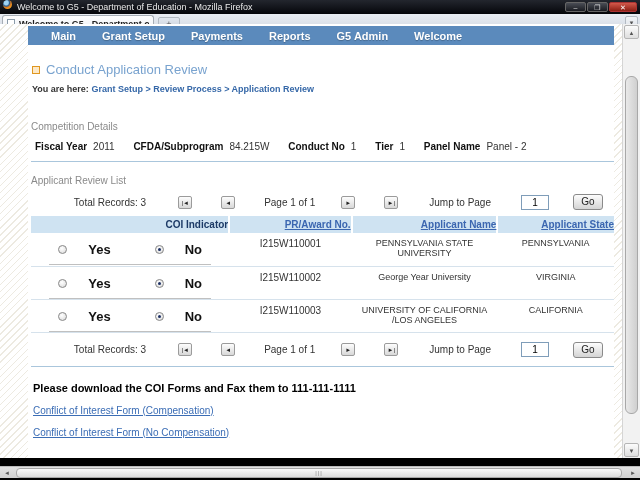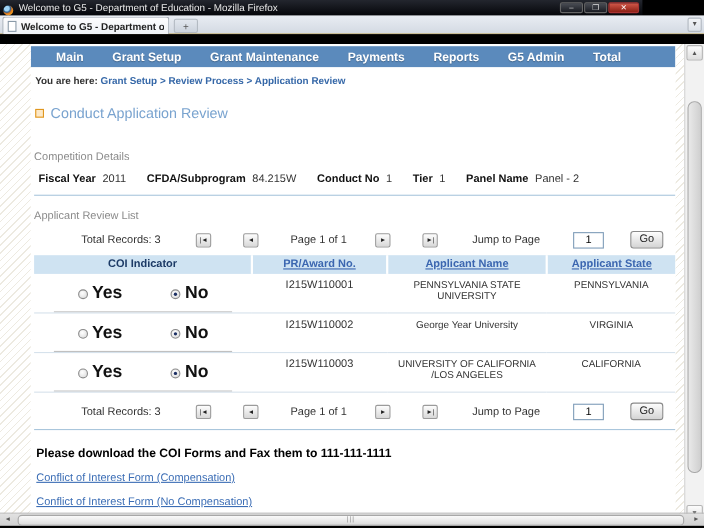--- a/index.html
+++ b/index.html
@@ -1,21 +1,21 @@
 <!DOCTYPE html>
 <html><head>
 <meta charset="utf-8">
 <style>
   * { margin:0; padding:0; box-sizing:border-box; }
   html,body { width:640px; height:480px; }
   body { font-family:"Liberation Sans", sans-serif; background:#000; position:relative; overflow:hidden; }
 
   
-  #titlebar { position:absolute; left:0; top:0; width:584px; height:14px;
-    background:linear-gradient(#23262e,#05060a); display:flex; align-items:flex-end; }
+  #titlebar { position:absolute; left:0; top:0; width:640px; height:14px;
+    background:linear-gradient(#23262e,#05060a); display:flex; align-items:flex-start; }
   .ff-icon { width:9px; height:9px; border-radius:50%; margin:0 5px 0 3px;
     background:radial-gradient(circle at 35% 30%, #9fd4f5 0 25%, #2b5d8c 40%, #e07b1e 55%, #f5a623 80%, #b36a10); }
   #window-title { color:#e8e8e8; font-size:9px; line-height:14px; white-space:nowrap; }
   #win-controls { position:absolute; right:3px; top:2px; display:flex; gap:1px; }
   .win-btn { width:21px; height:10px; font-size:7px; line-height:9px; text-align:center; color:#ddd;
     background:linear-gradient(#4a4d55,#1a1c22); border:1px solid #666; border-radius:2px; }
   .win-btn.close { width:28px; background:linear-gradient(#d2584a,#8c1f14); border-color:#a33; color:#fff; }
 
   #tabbar { position:absolute; left:0; top:14px; width:640px; height:17px;
     background:linear-gradient(#e9edf3,#d4dae3); border-bottom:1px solid #c9bd97; }
@@ -25,21 +25,21 @@
   .page-icon { width:8px; height:10px; background:#fff; border:1px solid #8a9aa8; margin-right:4px; flex:none; }
   .tab-title { font-size:9px; font-weight:bold; color:#222; white-space:nowrap; overflow:hidden; }
   .tab-new { position:absolute; left:158px; top:3px; width:22px; height:13px; text-align:center;
     background:linear-gradient(#e2e7ee,#ccd3dd); border:1px solid #b3bac2; border-radius:2px;
     font-size:9px; line-height:12px; color:#555; }
   .tab-list-btn { position:absolute; right:2px; top:2px; width:13px; height:13px; text-align:center;
     background:linear-gradient(#f2f4f7,#dde2e9); border:1px solid #b3bac2; border-radius:2px;
     font-size:7px; line-height:12px; color:#555; }
 
   
-  #viewport { position:absolute; left:0; top:40px; width:640px; height:434px; display:flex; background:#fff; }
+  #viewport { position:absolute; left:0; top:24px; width:640px; height:434px; display:flex; background:#fff; }
   .stripe { background:repeating-linear-gradient(135deg,#ffffff 0 4px,#edeae1 4px 5px); }
   .stripe-left { width:28px; flex:none; }
   .stripe-right { width:8px; flex:none; }
   #page { width:586px; flex:none; background:#fff; position:relative; overflow:hidden; }
 
   
   #vscroll { width:18px; flex:none; background:#f2f2f2; border-left:1px solid #d5d5d5; position:relative; }
   .vs-btn { position:absolute; left:1px; width:15px; height:14px; text-align:center; font-size:6px; color:#555;
     line-height:14px; background:linear-gradient(#fcfcfc,#dedede); border:1px solid #b5b5b5; border-radius:2px; }
   .vs-up { top:1px; } .vs-down { bottom:1px; }
@@ -93,31 +93,31 @@
     background:linear-gradient(#fdfdfd,#d8d8d8); border:1px solid #9b9b9b; border-radius:2px; margin-right:13px; }
   .pg-label { margin:0 10px 0 0; white-space:nowrap; }
   .jump-label { margin:0 14px 0 2px; white-space:nowrap; }
   .jump-input { width:28px; height:15px; border:1px solid #7f9db9; font-size:10px; text-align:center;
     margin-right:8px; font-family:"Liberation Sans",sans-serif; }
   .go-btn { width:30px; height:16px; font-size:10px; line-height:14px; text-align:center; color:#222;
     background:linear-gradient(#fdfdfd,#d4d4d4); border:1px solid #8a8a8a; border-radius:3px; }
 
   table { width:100%; border-collapse:collapse; margin-top:6px; table-layout:fixed; }
   col.c1{width:34%} col.c2{width:21%} col.c3{width:25%} col.c4{width:20%}
-  thead td { background:#cfe3f2; height:17px; text-align:center; font-size:10px; font-weight:bold;
+  thead td { background:#cfe3f2; height:17px; text-align:right; font-size:10px; font-weight:bold;
     border-left:2px solid #fff; }
   thead td:first-child { border-left:none; }
   .hdr-plain { color:#1c3a66; }
   .hdr-link { color:#3b66b0; text-decoration:underline; }
   tbody td { height:33px; vertical-align:top; text-align:center; font-size:9px; color:#333;
     border-bottom:1px solid #d6e2ec; padding-top:5px; }
   .radio-cell { padding-top:9px; }
   .radio-wrap { display:flex; justify-content:center; gap:44px; border-bottom:1px solid #c0c0c0;
     padding-bottom:7px; margin:0 18px; }
-  .radio-opt { display:flex; align-items:center; gap:4px; font-size:16px; font-weight:bold; color:#111; }
+  .radio-opt { display:flex; align-items:center; gap:21px; font-size:13px; font-weight:bold; color:#111; }
   .radio { width:9px; height:9px; border-radius:50%; border:1px solid #8a8a8a;
     background:radial-gradient(circle at 40% 35%, #fff, #d8d8d8); position:relative; }
   .radio.checked::after { content:""; position:absolute; left:2px; top:2px; width:3px; height:3px;
     border-radius:50%; background:#1c2f63; }
   .pr-cell { font-size:10px; }
 
   #instruction { margin:15px 0 0 2px; font-size:11px; font-weight:bold; color:#000; }
   .coi-link { display:block; margin:11px 0 0 2px; font-size:10px; color:#3b6db5; text-decoration:underline; width:max-content; }
 </style>
 </head>
@@ -143,35 +143,34 @@
 </div>
 
 <div id="viewport">
   <div class="stripe stripe-left"></div>
 
   <div id="page">
 
     <div id="navbar">
       <span class="nav-item">Main</span>
       <span class="nav-item">Grant Setup</span>
-      <span class="nav-item">Grant Maintenance</span>
       <span class="nav-item">Payments</span>
       <span class="nav-item">Reports</span>
       <span class="nav-item">G5 Admin</span>
-      <span class="nav-item">Total</span>
+      <span class="nav-item">Welcome</span>
+    </div>
+
+    <div id="title-row">
+      <span class="title-icon"></span>
+      <span id="page-title">Conduct Application Review</span>
     </div>
 
     <div id="breadcrumb">
       <span class="prefix">You are here:</span>
       <span class="path">Grant Setup &gt; Review Process &gt; Application Review</span>
-    </div>
-
-    <div id="title-row">
-      <span class="title-icon"></span>
-      <span id="page-title">Conduct Application Review</span>
     </div>
 
 
     <div id="content">
       <div class="section-label" id="comp-label">Competition Details</div>
 
       <div id="details-row">
         <span class="d-label">Fiscal Year</span><span class="d-value">2011</span>
         <span class="d-label">CFDA/Subprogram</span><span class="d-value">84.215W</span>
         <span class="d-label">Conduct No</span><span class="d-value">1</span>

